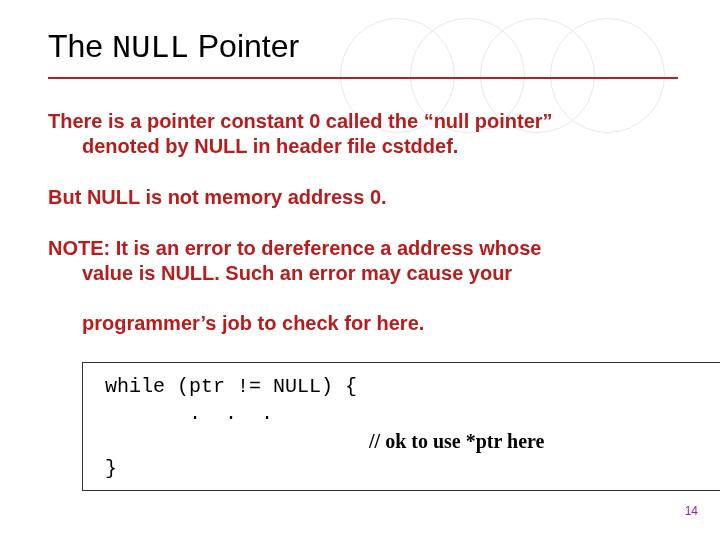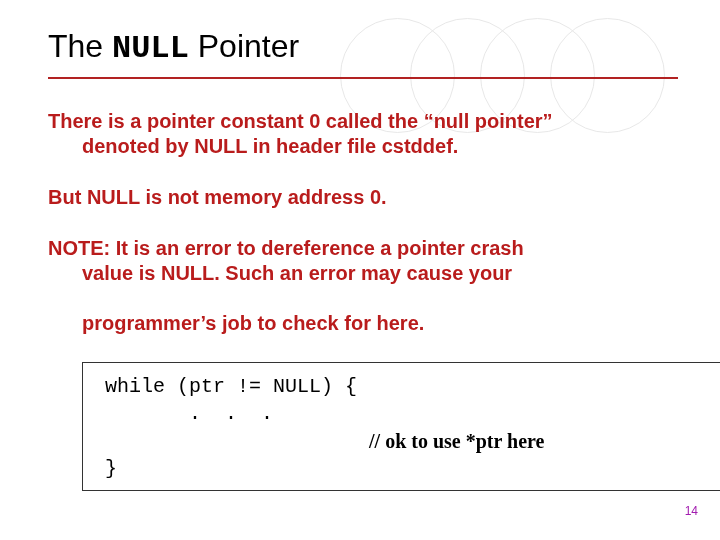--- a/index.html
+++ b/index.html
@@ -36,21 +36,20 @@
   }
 
   .title {
     font-size: 32px;
     font-weight: normal;
     color: #000;
     margin-bottom: 10px;
   }
   .title .code {
     font-family: "Courier New", Courier, monospace;
-    font-weight: bold;
   }
 
   .underline {
     height: 2px;
     background: #b22222;
     width: 630px;
     margin-bottom: 30px;
   }
 
   .para {
@@ -116,21 +115,21 @@
   <div class="para">
     <span>There is a pointer constant 0 called the “null pointer”</span><br>
     <span class="hang">denoted by NULL in header file cstddef.</span>
   </div>
 
   <div class="para">
     <span>But NULL is not memory address 0.</span>
   </div>
 
   <div class="para">
-    <span>NOTE:  It is an error to dereference a pointer crash</span><br>
+    <span>NOTE:  It is an error to dereference a address whose</span><br>
     <span class="hang">value is NULL.  Such an error may cause your</span><br>
     <br>
     <span class="hang">programmer’s job to check for here.</span>
   </div>
 
   <div class="code-box">
     <div class="code-row1 mono">while (ptr != NULL) {</div>
     <div class="code-row2">
       <span class="dots">       .  .  .        </span>
       <span class="comment">// ok to use *ptr here</span>

